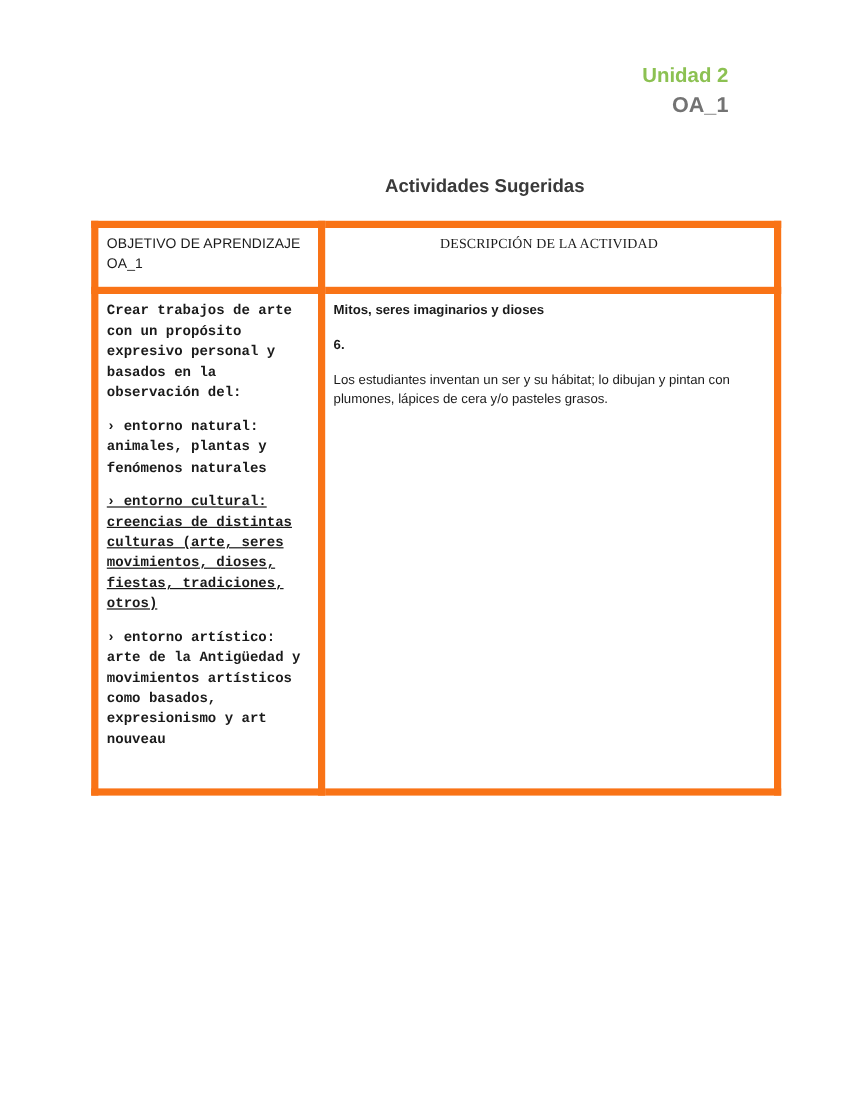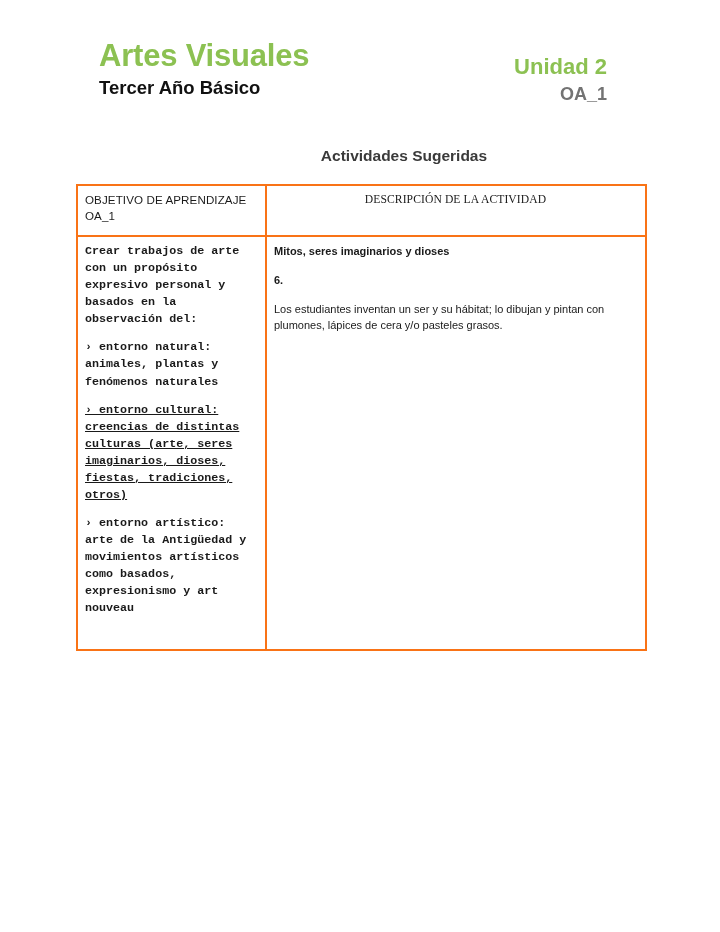--- a/index.html
+++ b/index.html
@@ -52,21 +52,21 @@
     margin-top: 4px;
     white-space: nowrap;
   }
   .header-right {
     position: absolute;
     right: 113px;
     top: 52px;
     text-align: right;
   }
   .unit-label {
-    font-size: 22px;
+    font-size: 17px;
     font-weight: bold;
     color: #8cc152;
     line-height: 1.35;
     white-space: nowrap;
   }
   .oa-label {
     font-size: 18px;
     font-weight: bold;
     color: #737373;
     line-height: 1.35;
@@ -90,21 +90,21 @@
   .act-table {
     position: absolute;
     left: 76px;
     top: 184px;
     width: 569px;
     border-collapse: collapse;
     table-layout: fixed;
     background: #ffffff;
   }
   .act-table td {
-    border: 2px solid #f97316;
+    border: 6px solid #f97316;
     vertical-align: top;
     padding: 6px 8px 6px 7px;
     font-size: 11.6px;
     line-height: 1.42;
     color: #1a1a1a;
   }
   .col-obj { width: 189px; }
   .col-desc { width: 380px; }
 
   .hdr-cell {
@@ -145,24 +145,20 @@
   .desc-block p:last-child { margin-bottom: 0; }
   .desc-heading { font-weight: bold; }
   .desc-number { font-weight: bold; }
 </style>
 </head>
 <body>
 
 <div class="page">
 
   <div class="header">
-    <div class="header-left">
-      <div class="title-main">Artes Visuales</div>
-      <div class="title-sub">Tercer Año Básico</div>
-    </div>
     <div class="header-right">
       <div class="unit-label">Unidad 2</div>
       <div class="oa-label">OA_1</div>
     </div>
   </div>
 
   <div class="section-title">Actividades Sugeridas</div>
 
   <table class="act-table">
     <colgroup>
@@ -177,21 +173,21 @@
       <tr>
 
         <td class="body-cell">
           <div class="obj-block">
             <p>Crear trabajos de arte con un propósito expresivo personal y basados en la observación del:</p>
             <p>› entorno natural: animales, plantas y fenómenos naturales</p>
             <p class="obj-underline">
               <span class="ln">› entorno cultural: </span>
               <span class="ln">creencias de distintas </span>
               <span class="ln">culturas (arte, seres </span>
-              <span class="ln">imaginarios, dioses, </span>
+              <span class="ln">movimientos, dioses, </span>
               <span class="ln">fiestas, tradiciones, otros)</span>
             </p>
             <p>› entorno artístico: arte de la Antigüedad y movimientos artísticos como basados, expresionismo y art nouveau</p>
           </div>
         </td>
 
         <td class="body-cell">
           <div class="desc-block">
             <p class="desc-heading">Mitos, seres imaginarios y dioses</p>
             <p class="desc-number">6.</p>

